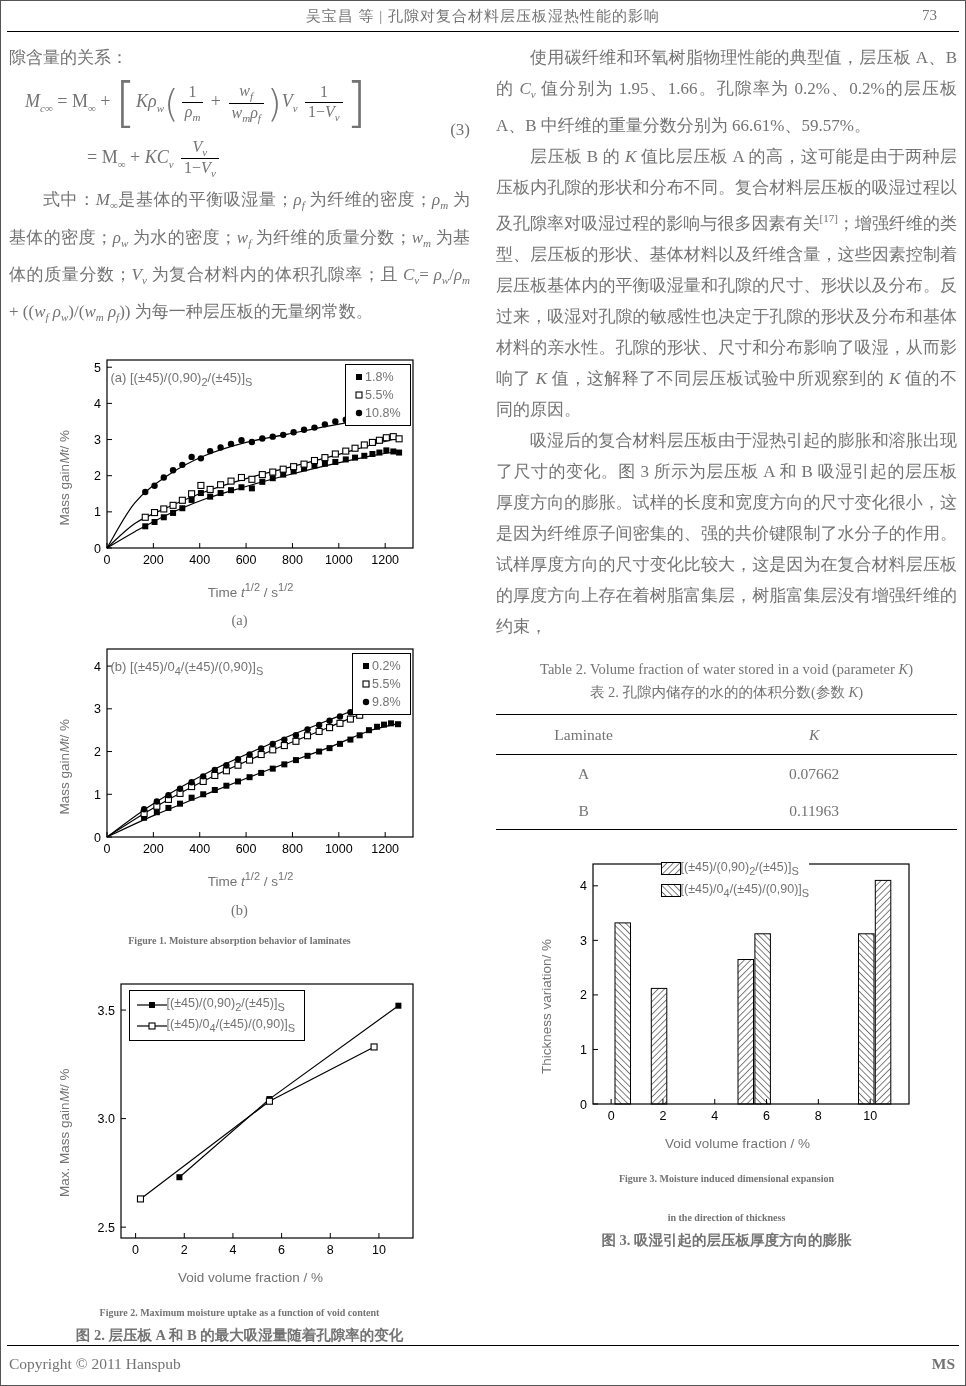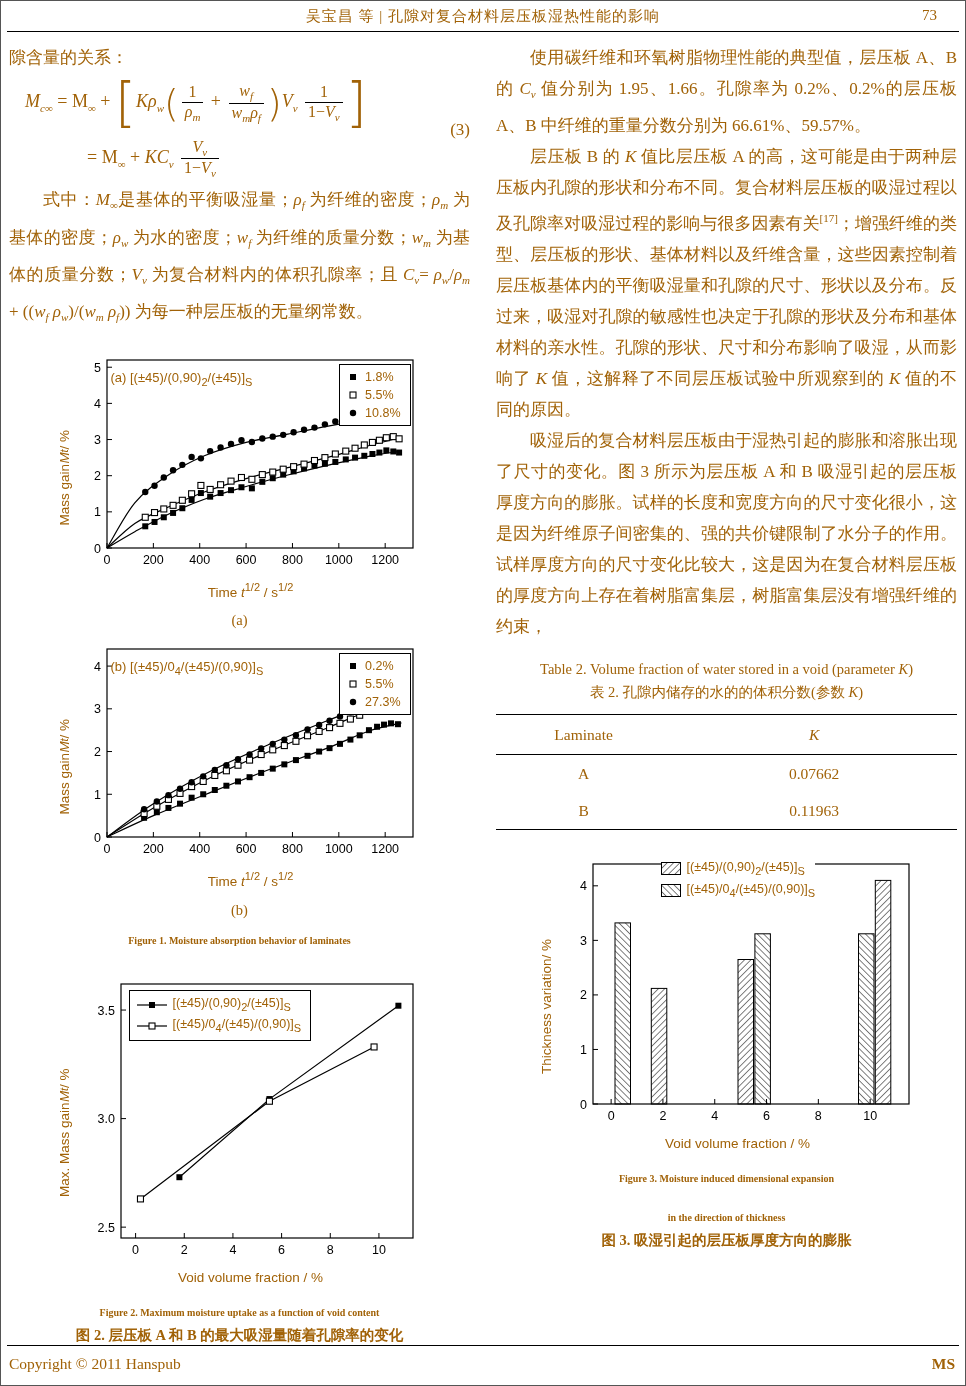--- a/index.html
+++ b/index.html
@@ -1,16 +1,16 @@
 <!DOCTYPE html>
 <html><head>
 <meta charset="utf-8">
 <style>
   html,body{margin:0;padding:0;background:#fff;}
-  .page{width:966px;height:1386px;position:relative;background:#fff;color:#a16207;
+  .page{width:966px;height:1386px;position:relative;background:#fff;color:#737373;
         font-family:"Liberation Serif","DejaVu Serif",serif;border:1px solid #555;box-sizing:border-box;overflow:hidden;}
   
   .hdr{position:relative;height:30px;margin:0 6px;border-bottom:1px solid #000;}
   .hdr-title{position:absolute;left:0;right:0;top:6px;text-align:center;font-size:15px;letter-spacing:1px;}
   .hdr-page{position:absolute;right:22px;top:6px;font-size:15px;}
   
   .cols{display:flex;gap:26px;padding:10px 8px 0 8px;}
   .col{width:463px;font-size:17px;line-height:31px;text-align:justify;}
   .col p{margin:0;}
   .indent{text-indent:2em;}
@@ -31,21 +31,21 @@
   .figure{margin-top:14px;text-align:center;}
   .figplot{display:flex;justify-content:center;}
   .ylab{width:22px;writing-mode:vertical-rl;transform:rotate(180deg);display:flex;align-items:center;justify-content:center;
         font-size:13.5px;font-family:"Liberation Sans","DejaVu Sans",sans-serif;}
   .plotwrap{position:relative;}
   .plotwrap svg{display:block;}
   .xlab{text-align:center;font-size:13.5px;margin-top:-2px;font-family:"Liberation Sans","DejaVu Sans",sans-serif;}
   .inlabel{position:absolute;font-size:13px;font-family:"Liberation Sans","DejaVu Sans",sans-serif;white-space:nowrap;}
   .legend{position:absolute;background:#fff;font-size:12.5px;font-family:"Liberation Sans","DejaVu Sans",sans-serif;text-align:left;}
   .legend.bordered{border:1px solid #000;padding:3px 9px 3px 7px;}
-  .lg-item{display:flex;align-items:center;gap:6px;line-height:18px;white-space:nowrap;}
+  .lg-item{display:flex;align-items:center;line-height:18px;white-space:nowrap;}
   .sublabel{font-size:14.5px;line-height:22px;margin:2px 0 6px 0;}
   .figcap-en{font-weight:bold;font-size:10px;line-height:23px;margin-top:8px;}
   .figcap-cn{font-weight:bold;font-size:14.5px;line-height:23px;}
   svg text{font-family:"Liberation Sans","DejaVu Sans",sans-serif;fill:#000;}
   
   .tablock{margin-top:16px;}
   .tab-cap{text-align:center;font-weight:normal;font-size:14.5px;line-height:23px;}
   table.t3{width:100%;border-collapse:collapse;margin-top:10px;font-size:15.5px;
            border-top:1.6px solid #000;border-bottom:1.6px solid #000;}
   table.t3 th{font-weight:normal;border-bottom:1px solid #000;padding:4px 2px;text-align:center;}
@@ -346,21 +346,21 @@
                 <div class="lg-item">
                   <svg width="12" height="12">
                     <rect x="3" y="3" width="6" height="6" fill="#fff" stroke="#000" stroke-width="1.1"></rect>
                   </svg>
                   <span>5.5%</span>
                 </div>
                 <div class="lg-item">
                   <svg width="12" height="12">
                     <circle cx="6" cy="6" r="3.2" fill="#000"></circle>
                   </svg>
-                  <span>27.3%</span>
+                  <span>9.8%</span>
                 </div>
               </div>
             <div class="xlab">Time <i>t</i><sup>1/2</sup> / s<sup>1/2</sup></div>
           </div>
         </div>
         <div class="sublabel">(b)</div>
 
         <figcaption>
           <div class="figcap-en">Figure 1. Moisture absorption behavior of laminates</div>
         </figcaption>

